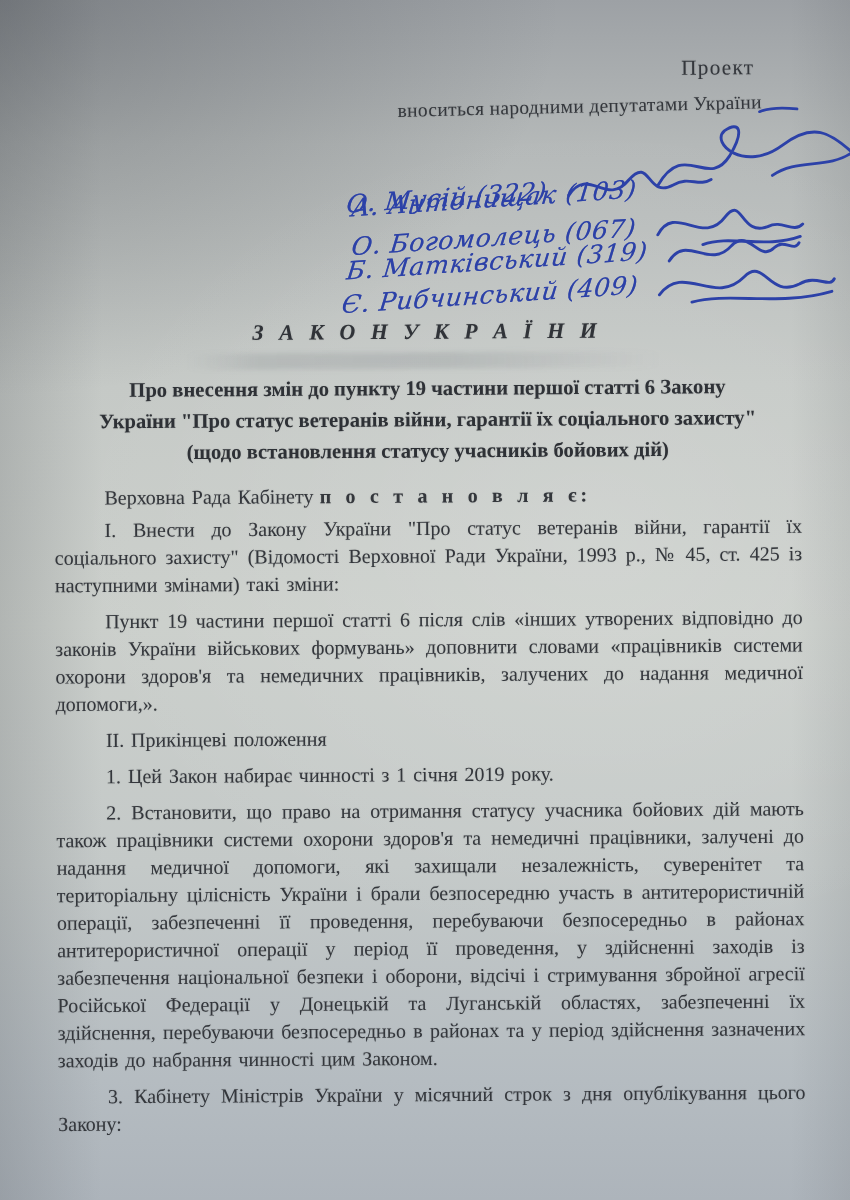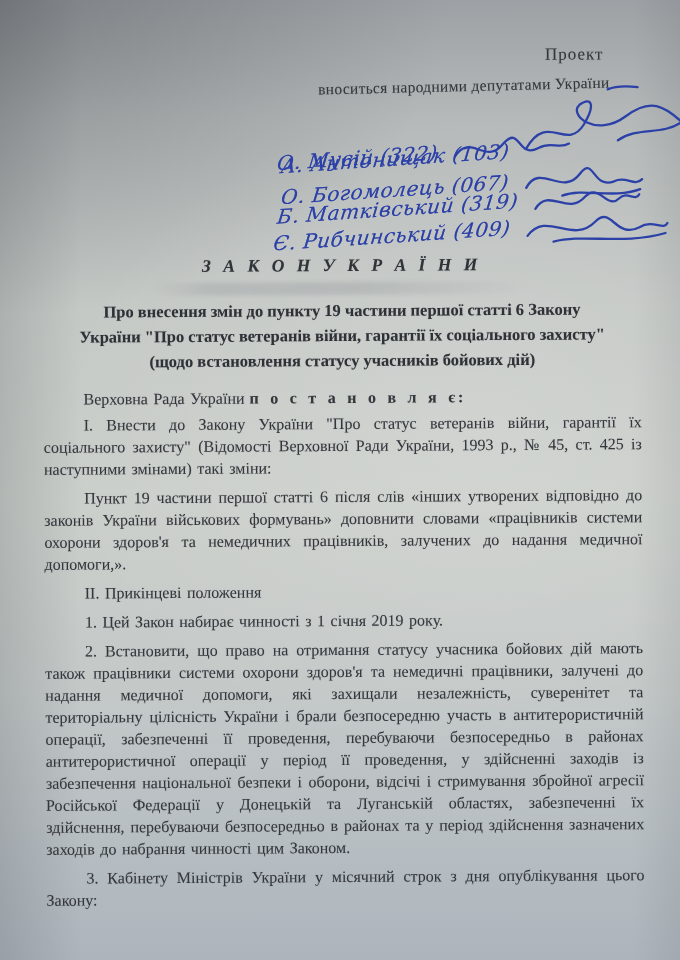--- a/index.html
+++ b/index.html
@@ -140,21 +140,21 @@
 
     <div class="ghost"></div>
 
     <div class="law-title">
       <div>Про внесення змін до пункту 19 частини першої статті 6 Закону</div>
       <div>України "Про статус ветеранів війни, гарантії їх соціального захисту"</div>
       <div>(щодо встановлення статусу учасників бойових дій)</div>
     </div>
 
     <p class="b-text preamble">
-      <span>Верховна Рада України</span><span class="emph">п о с т а н о в л я є:</span>
+      <span>Верховна Рада Кабінету</span><span class="emph">п о с т а н о в л я є:</span>
     </p>
 
     <p class="b-text para">І. Внести до Закону України "Про статус ветеранів війни, гарантії їх соціального захисту" (Відомості Верховної Ради України, 1993 р., № 45, ст. 425 із наступними змінами) такі зміни:</p>
 
     <p class="b-text para">Пункт 19 частини першої статті 6 після слів «інших утворених відповідно до законів України військових формувань» доповнити словами «працівників системи охорони здоров'я та немедичних працівників, залучених до надання медичної допомоги,».</p>
 
     <p class="b-text para">ІІ. Прикінцеві положення</p>
 
     <p class="b-text para">1. Цей Закон набирає чинності з 1 січня 2019 року.</p>
 

